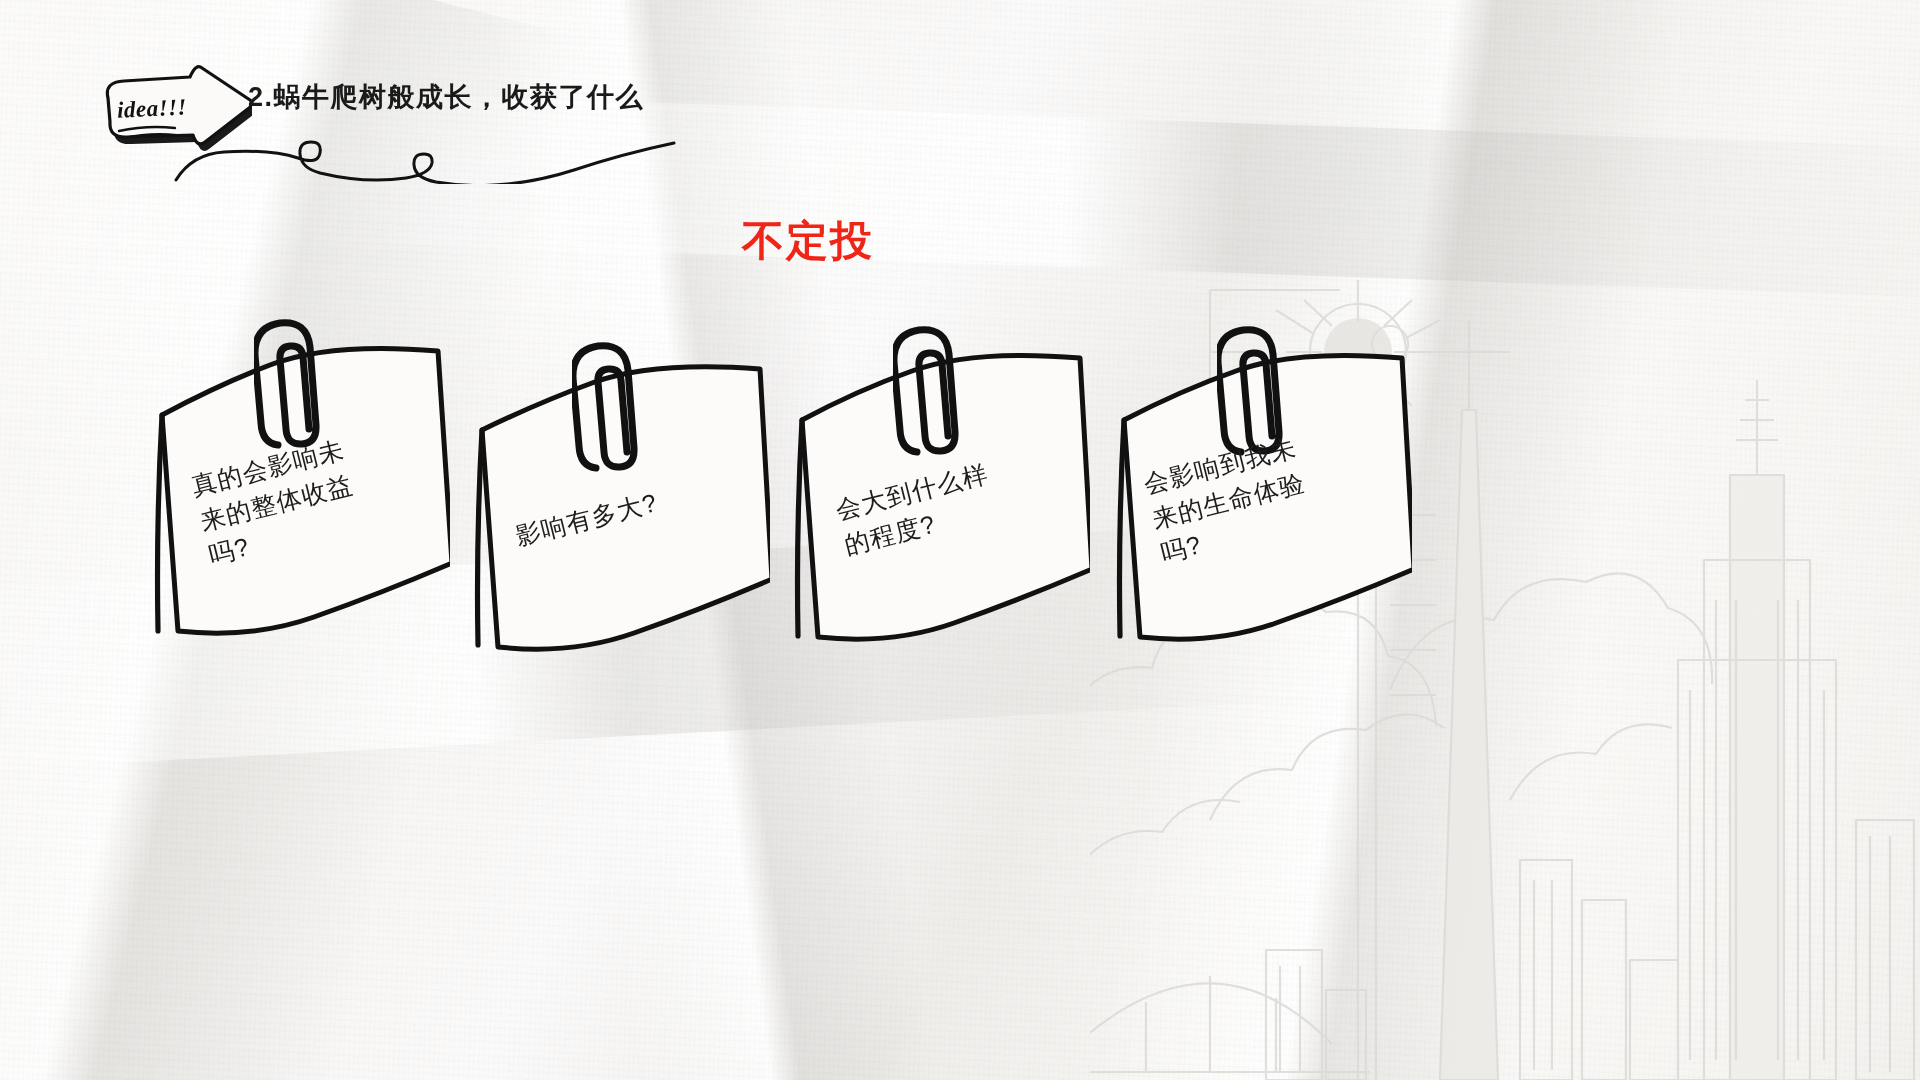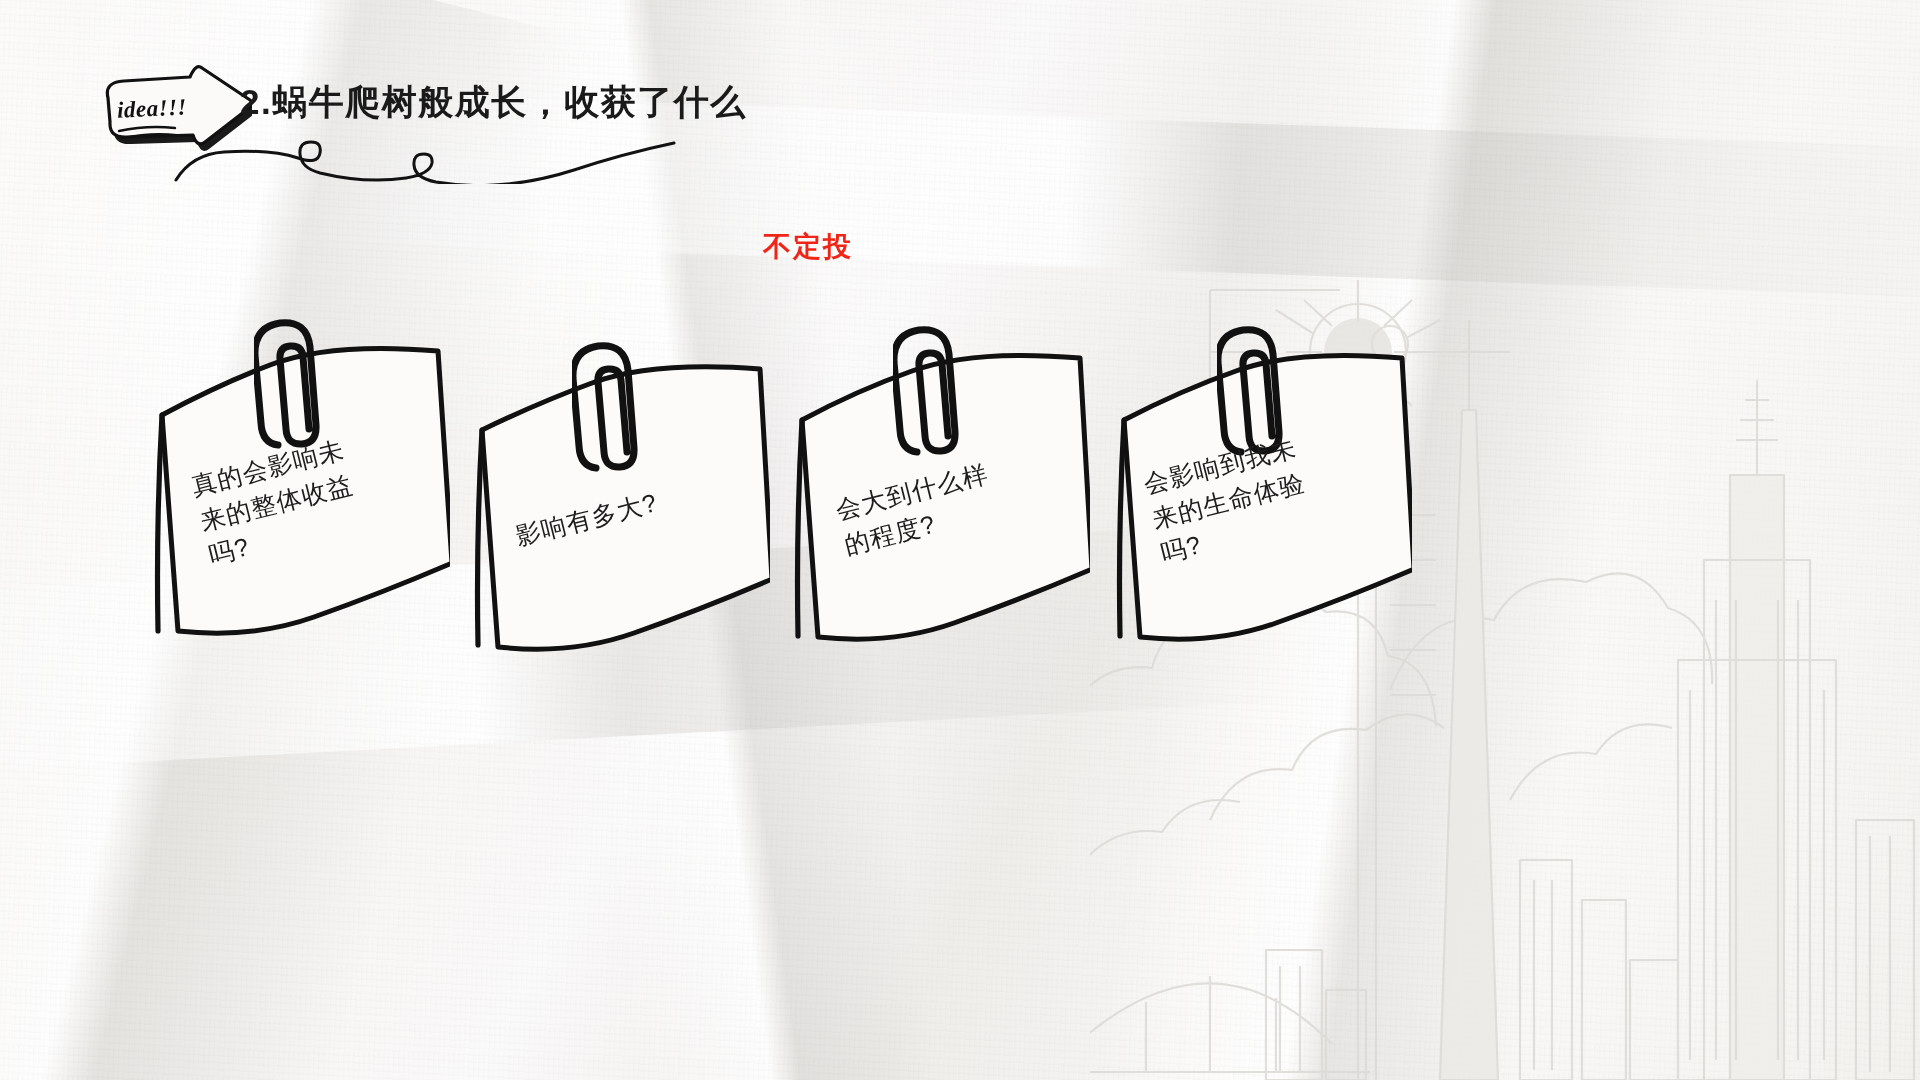--- a/index.html
+++ b/index.html
@@ -58,44 +58,43 @@
     font-family: "Liberation Serif", "DejaVu Serif", serif;
     font-style: italic;
     font-size: 23px;
     font-weight: 600;
     color: #111;
     letter-spacing: 0.5px;
     transform: rotate(-3deg);
   }
   #page-title {
     position: absolute;
-    left: 240px; top: 79px;
-    font-size: 35px;
+    left: 248px; top: 79px;
+    font-size: 27px;
     font-weight: 800;
     color: #1a1a1a;
     letter-spacing: 1.5px;
     white-space: nowrap;
   }
   #flourish {
     position: absolute;
     left: 170px; top: 136px;
     width: 530px; height: 48px;
   }
 
   
   #red-heading {
     position: absolute;
     left: 688px; top: 213px;
     width: 240px;
     text-align: center;
-    font-size: 28px;
+    font-size: 42px;
     font-weight: 800;
     color: #ef2517;
     letter-spacing: 2px;
-    margin-top: 15px;
   }
 
   
   .card {
     position: absolute;
     width: 300px;
     height: 360px;
   }
   .card .paper { position: absolute; left:0; top:0; width:300px; height:360px; }
   .card .clip  { position: absolute; width: 80px; height: 150px; }

